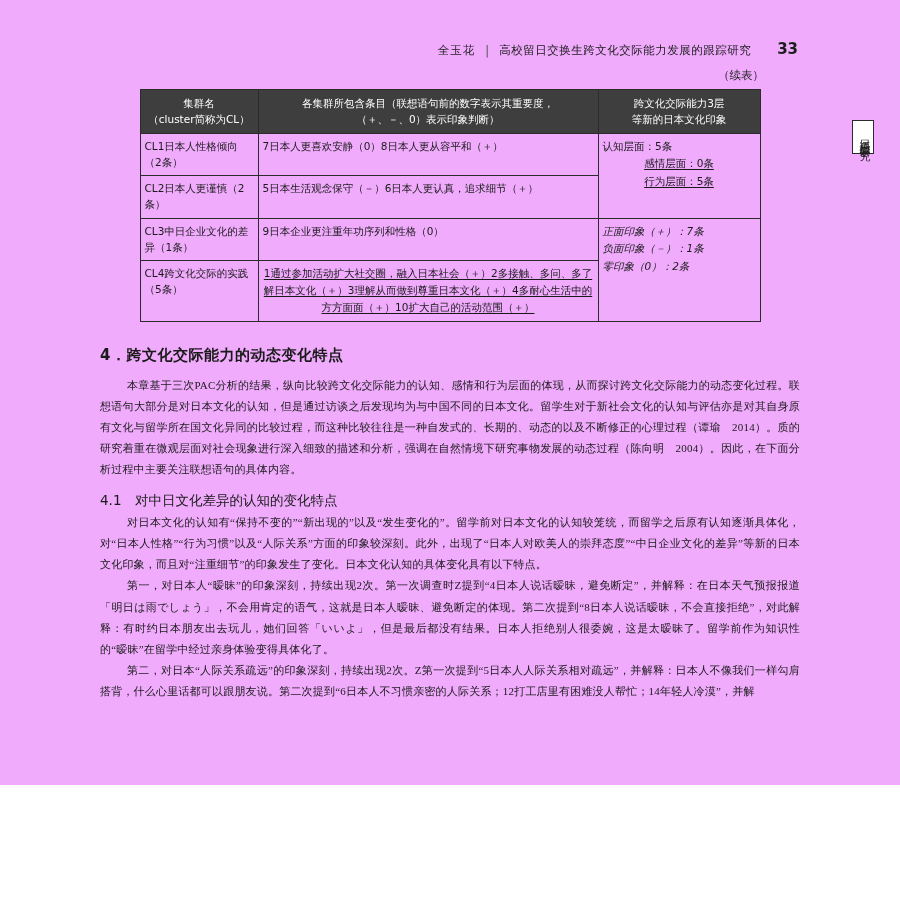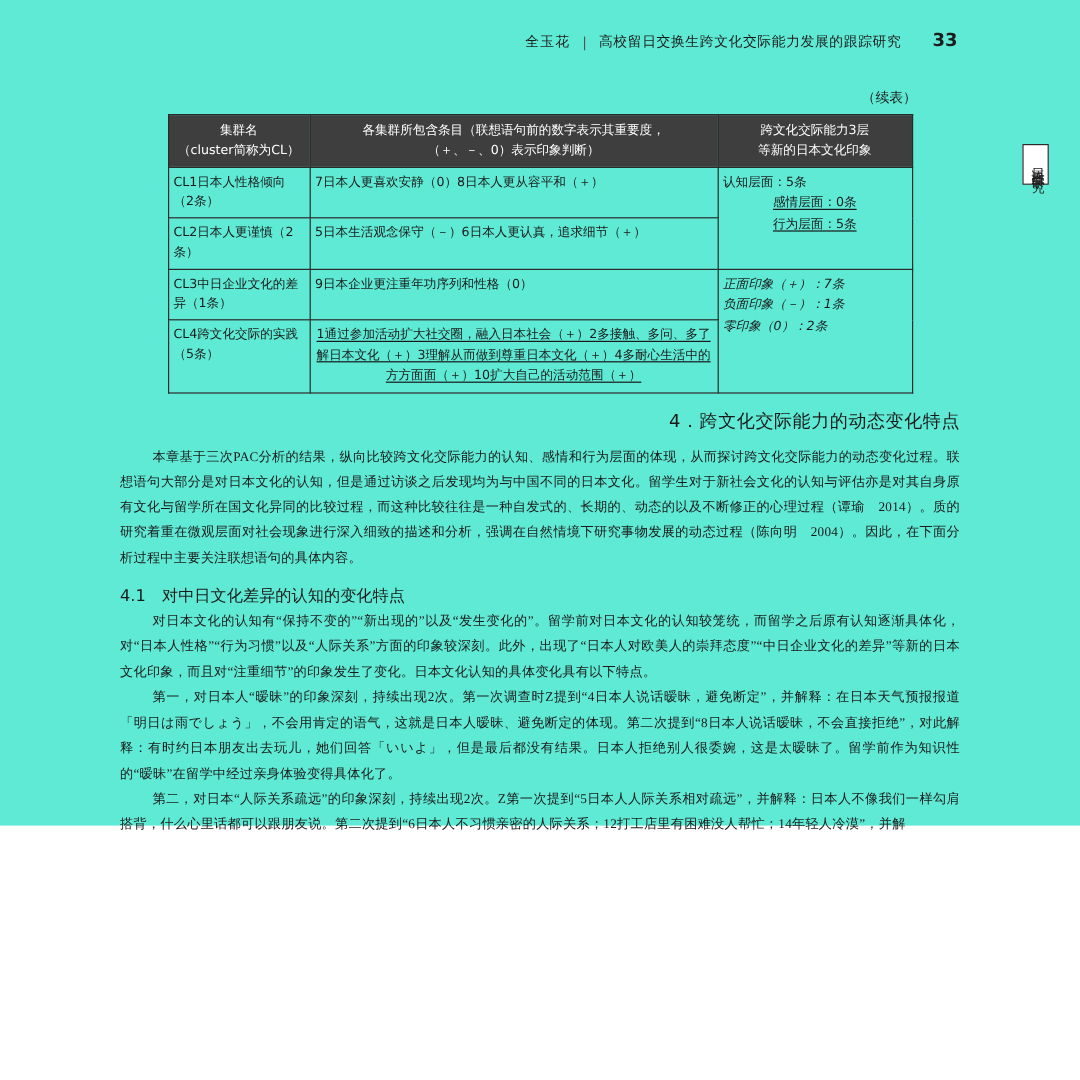--- a/index.html
+++ b/index.html
@@ -5,24 +5,24 @@
   html, body { margin:0; padding:0; }
   body {
     width:900px; height:900px;
     background:#ffffff;
     font-family:"DejaVu Sans", sans-serif;
     color:#1a1a1a;
     overflow:hidden;
   }
   .page {
     position:relative;
-    width:900px; height:688px;
+    width:900px; height:785px;
     box-sizing:border-box;
-    padding:24px 100px 0 100px;
-    background:#5eead4;
+    padding:40px 100px 0 100px;
+    background:#f0abfc;
   }
 
   
   .runhead {
     display:flex;
     align-items:flex-end;
     justify-content:flex-end;
     gap:10px;
     font-size:11.5px;
     color:#1c1c1c;
@@ -33,21 +33,21 @@
   .runhead .title { letter-spacing:0.5px; }
   .runhead .pageno {
     font-size:15px;
     font-weight:bold;
     margin-left:16px;
     letter-spacing:0;
   }
 
   
   .cont-label {
-    margin-top:32px;
+    margin-top:10px;
     text-align:right;
     font-size:11.5px;
     padding-right:36px;
     color:#1c1c1c;
   }
 
   
   table.clusters {
     border-collapse:collapse;
     margin:6px auto 12px auto;
@@ -93,25 +93,24 @@
     writing-mode:vertical-rl;
     text-orientation:upright;
     letter-spacing:2px;
     text-align:center;
     background:#fff;
     box-sizing:border-box;
   }
 
   
   .section-head {
-    margin:14px 0 10px 0;
+    margin:24px 0 10px 0;
     font-size:15px;
-    font-weight:normal;
+    font-weight:bold;
     letter-spacing:0.5px;
-    text-align:right;
   }
   .sub-head {
     margin:12px 0 2px 0;
     font-size:13.5px;
   }
   p.body {
     margin:0;
     font-size:11px;
     line-height:1.92;
     text-align:justify;

